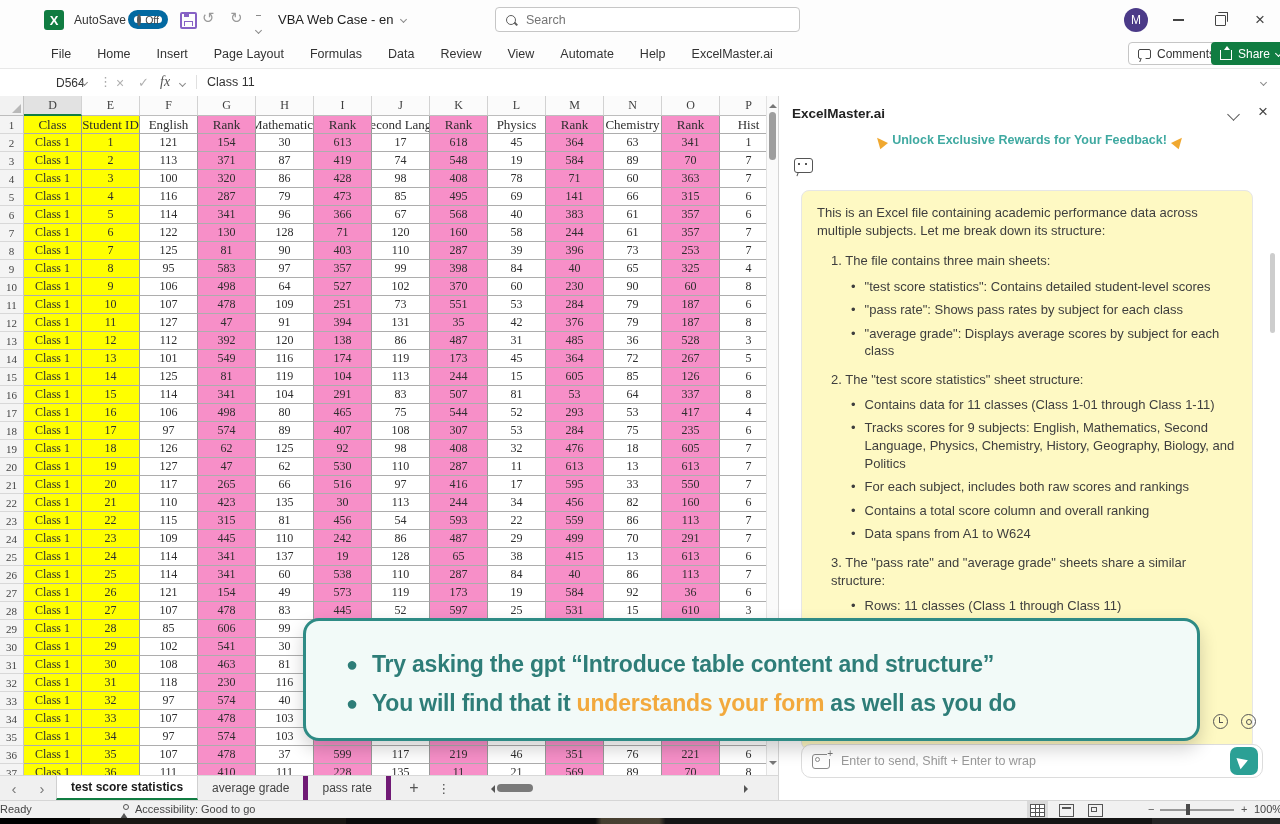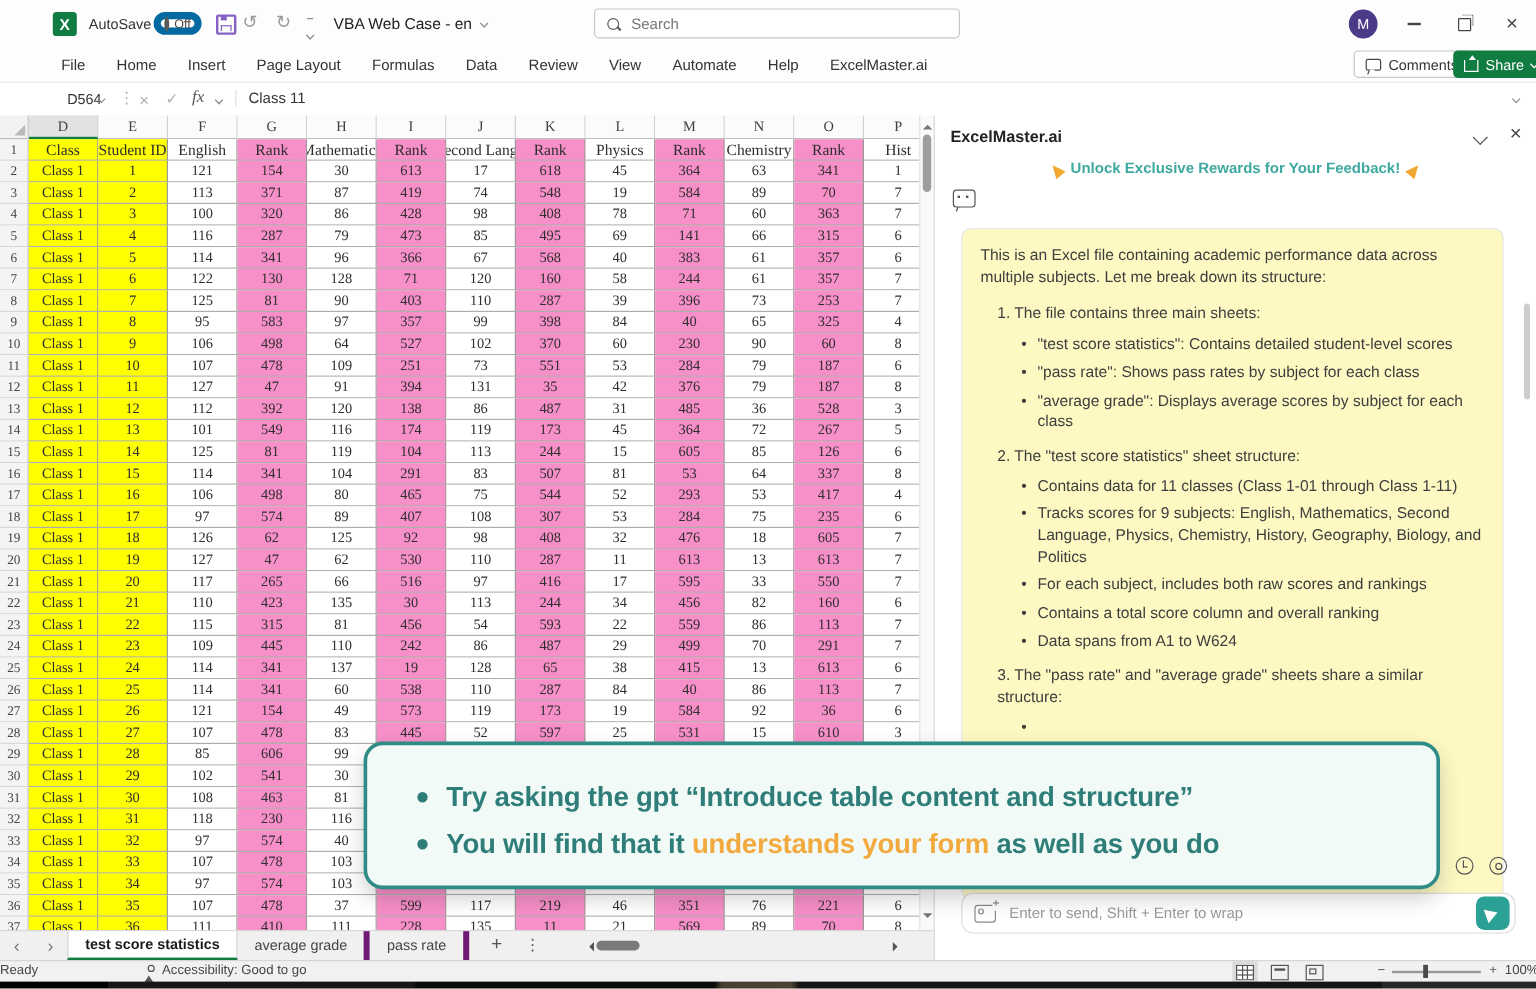--- a/index.html
+++ b/index.html
@@ -900,20 +900,21 @@
             <span class="bdot">•</span>
             <span class="btext">Contains a total score column and overall ranking</span>
           </div>
           <div class="bullet-line">
             <span class="bdot">•</span>
             <span class="btext">Data spans from A1 to W624</span>
           </div>
           <div class="sec-title">3. The "pass rate" and "average grade" sheets share a similar structure:</div>
           <div class="bullet-line">
             <span class="bdot">•</span>
+            <span class="btext">Rows: 11 classes (Class 1 through Class 11)</span>
           </div>
           <div class="bullet-line">
             <span class="bdot">•</span>
             <span class="btext">Columns: The same 9 subjects as the main sheet</span>
           </div>
           <div class="bullet-line">
             <span class="bdot">•</span>
             <span class="btext">Pass rate sheet shows passing percentages</span>
           </div>
         </div>

